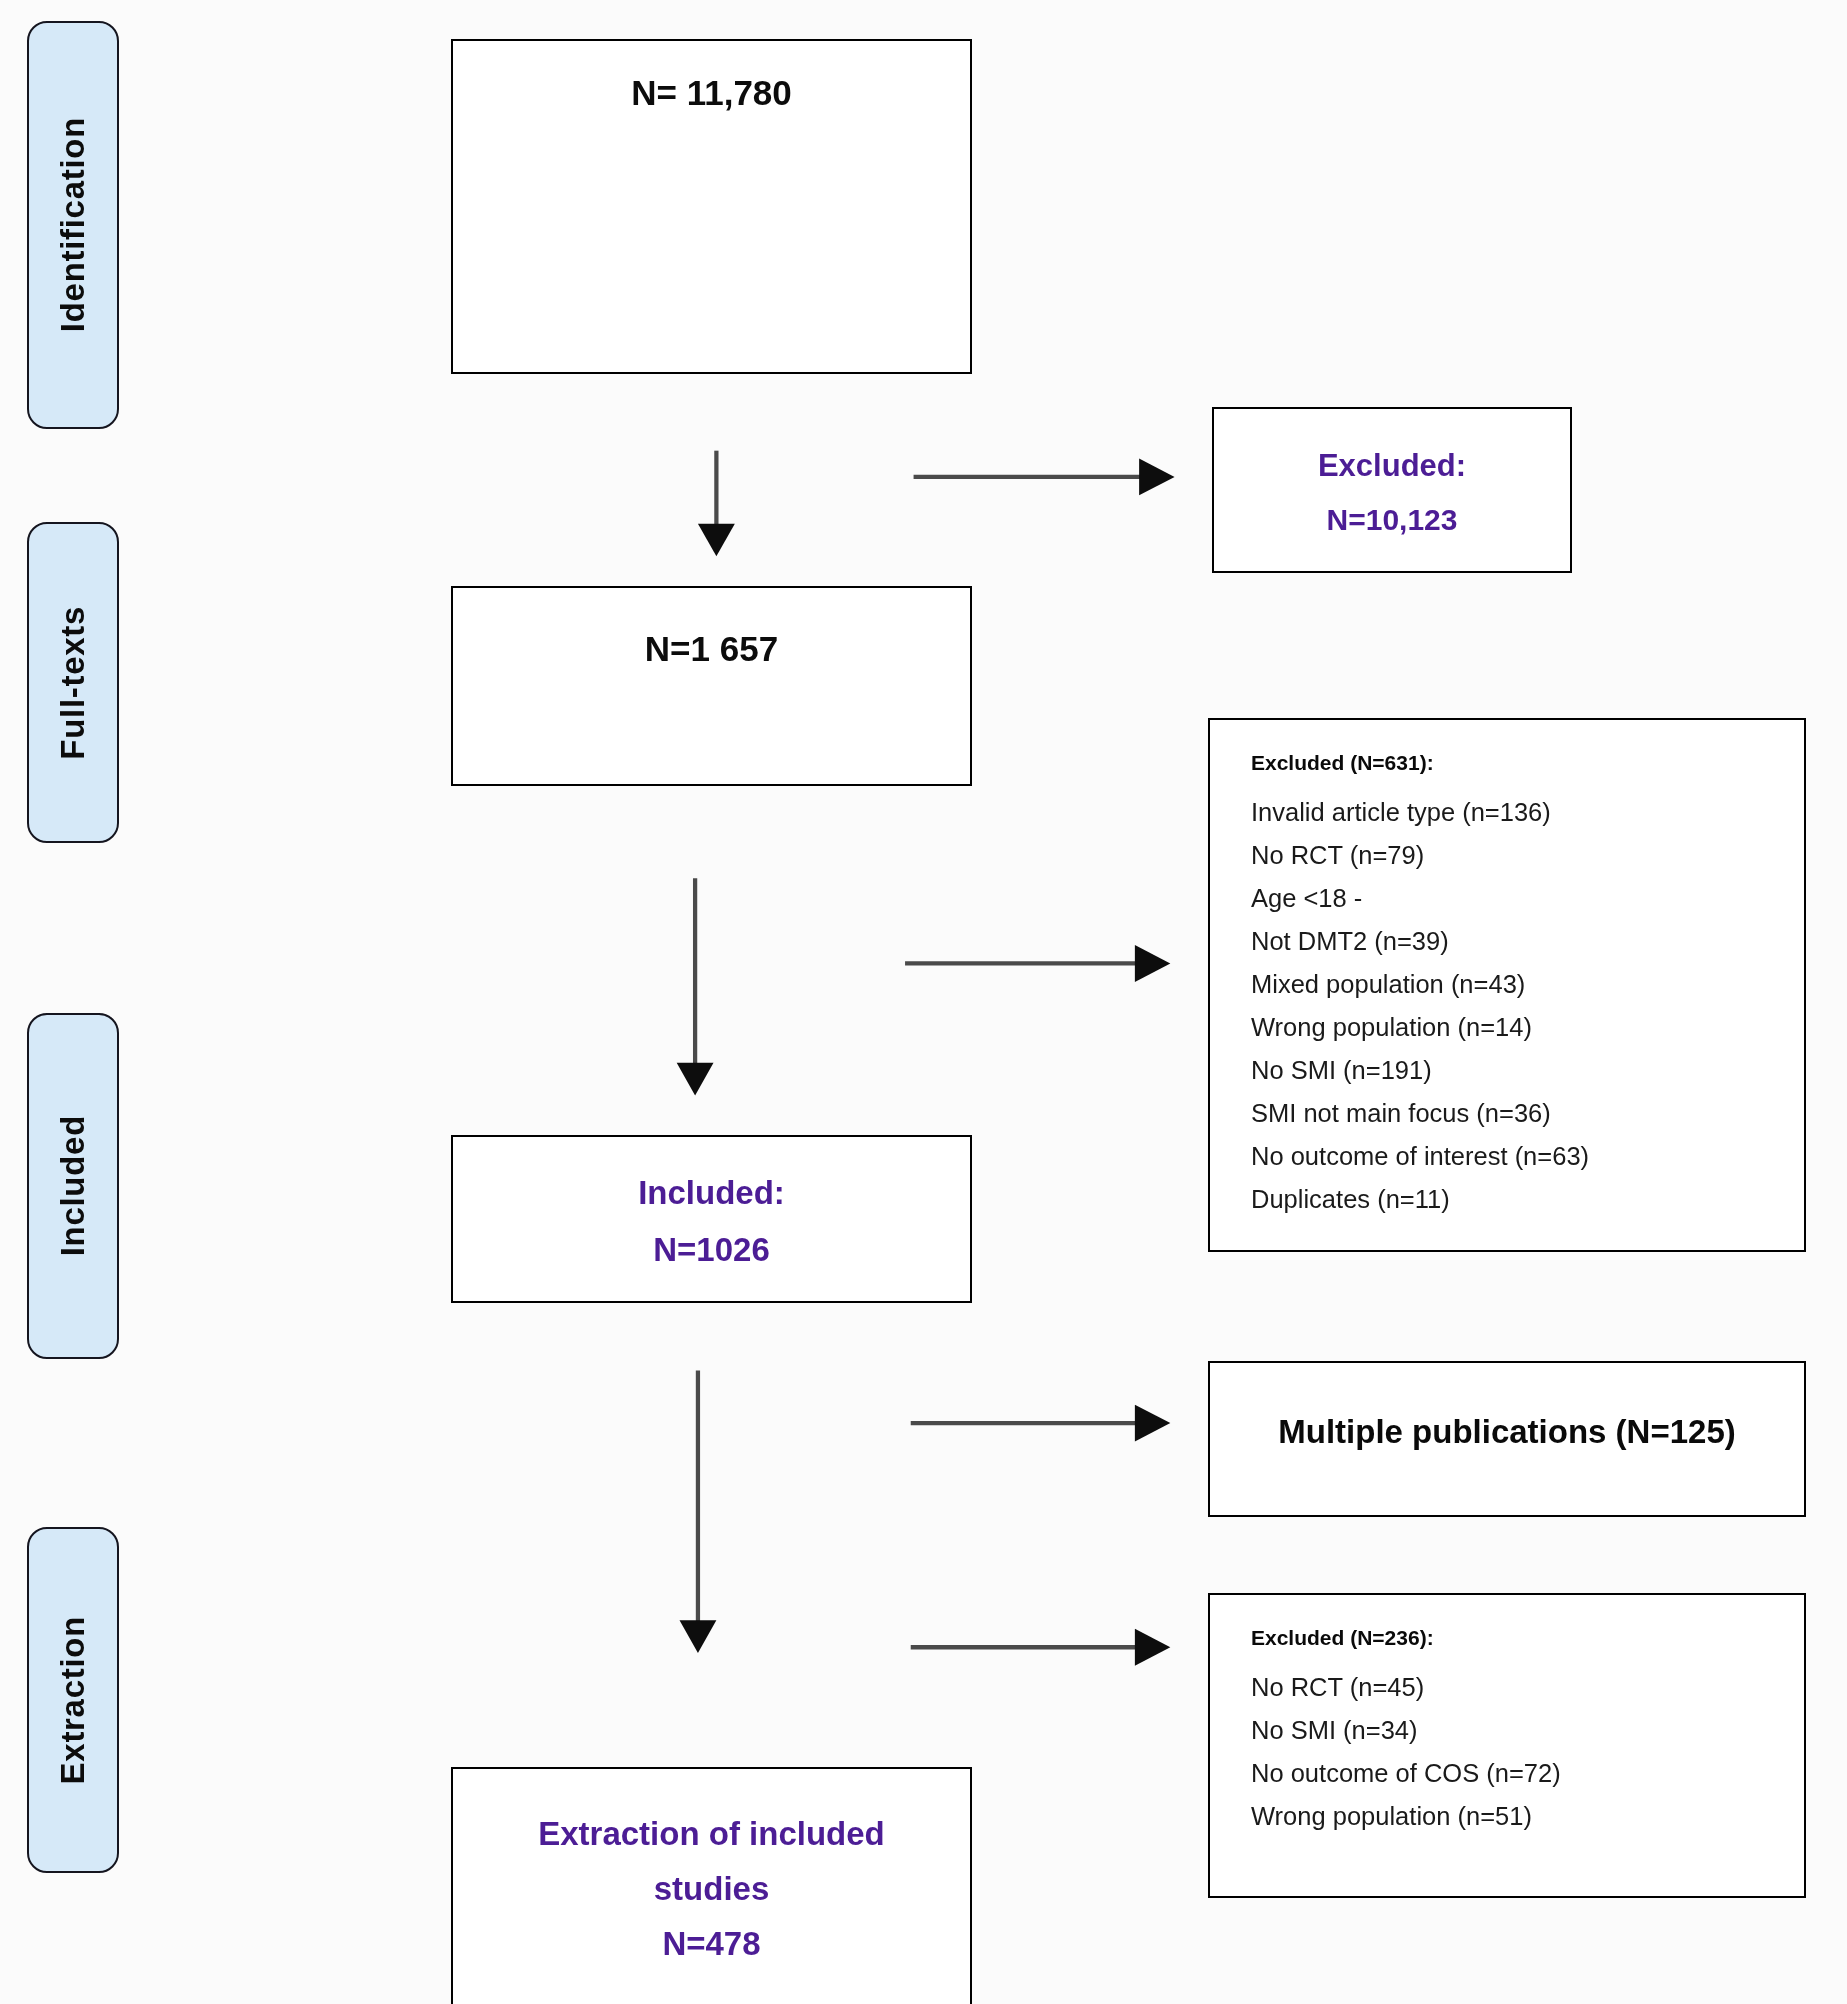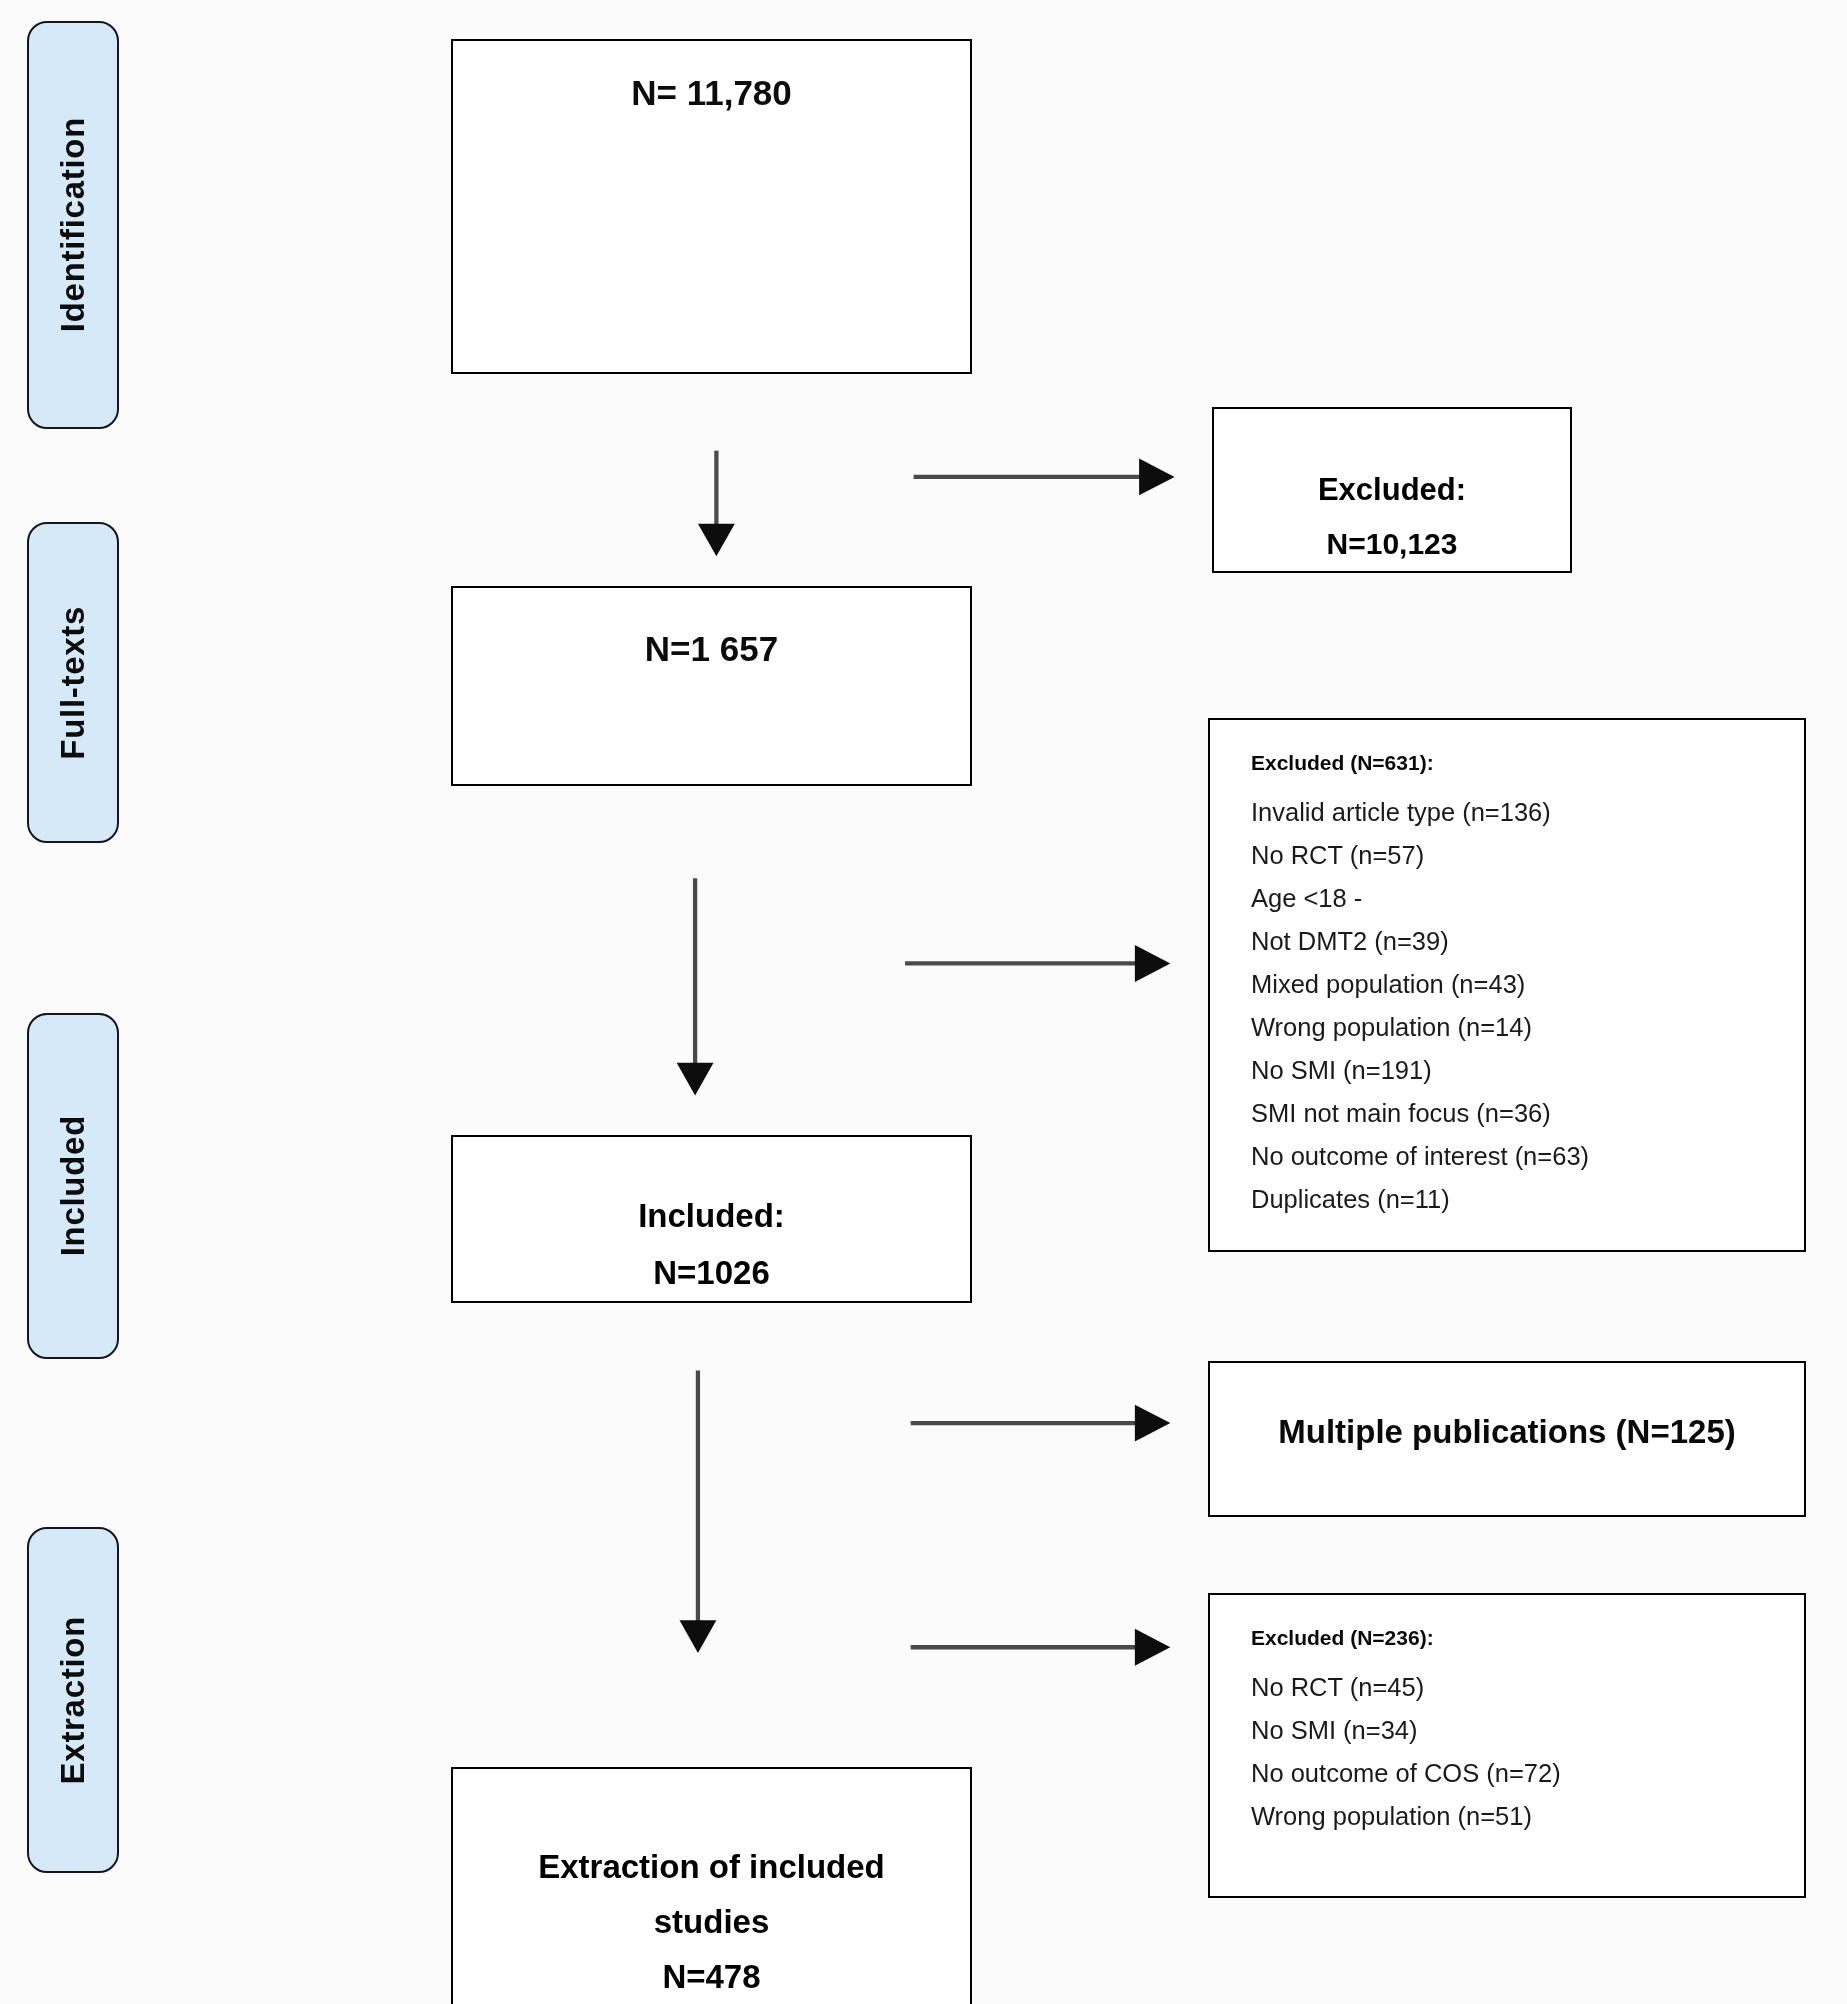--- a/index.html
+++ b/index.html
@@ -28,22 +28,22 @@
     position:absolute;box-sizing:border-box;background:var(--box-background);
     border:2.8px solid var(--box-border);
   }
   .center-text{
     width:100%;text-align:center;font-weight:700;font-size:35px;color:#0c0c0c;
   }
   .pad-top-45{padding-top:32px;}
   .pad-top-58{padding-top:41px;}
   .stack{
     width:100%;height:100%;display:flex;flex-direction:column;
-    align-items:center;justify-content:flex-end;text-align:center;
-    font-weight:700;color:#000000;
+    align-items:center;justify-content:flex-start;text-align:center;
+    font-weight:700;color:#4c1d95;
   }
   .stack.c3{padding-top:27px;font-size:33px;line-height:57px;box-sizing:border-box;}
   .stack.c4{padding-top:37px;font-size:33px;line-height:55px;box-sizing:border-box;}
   .stack.r1{padding-top:30px;font-size:31px;line-height:54px;box-sizing:border-box;}
   .r1-value{font-weight:600;font-size:30px;}
   .side-list{
     box-sizing:border-box;padding:31px 21px 0 41px;text-align:left;
   }
   .side-title{font-size:21px;font-weight:700;color:#0a0a0a;margin-bottom:15.6px;}
   .side-item{font-size:25.5px;font-weight:400;color:#1a1a1a;line-height:43px;}
@@ -128,21 +128,21 @@
   <div class="box" style="left:1212px;top:407px;width:360px;height:166px;">
     <div class="stack r1">
       <span>Excluded:</span>
       <span class="r1-value">N=10,123</span>
     </div>
   </div>
 
   <div class="box side-list" style="left:1208px;top:718px;width:598px;height:534px;">
     <div class="side-title">Excluded (N=631):</div>
     <div class="side-item">Invalid article type (n=136)</div>
-    <div class="side-item">No RCT (n=57)</div>
+    <div class="side-item">No RCT (n=79)</div>
     <div class="side-item">Age &lt;18 -</div>
     <div class="side-item">Not DMT2 (n=39)</div>
     <div class="side-item">Mixed population (n=43)</div>
     <div class="side-item">Wrong population (n=14)</div>
     <div class="side-item">No SMI (n=191)</div>
     <div class="side-item">SMI not main focus (n=36)</div>
     <div class="side-item">No outcome of interest (n=63)</div>
     <div class="side-item">Duplicates (n=11)</div>
   </div>
 

